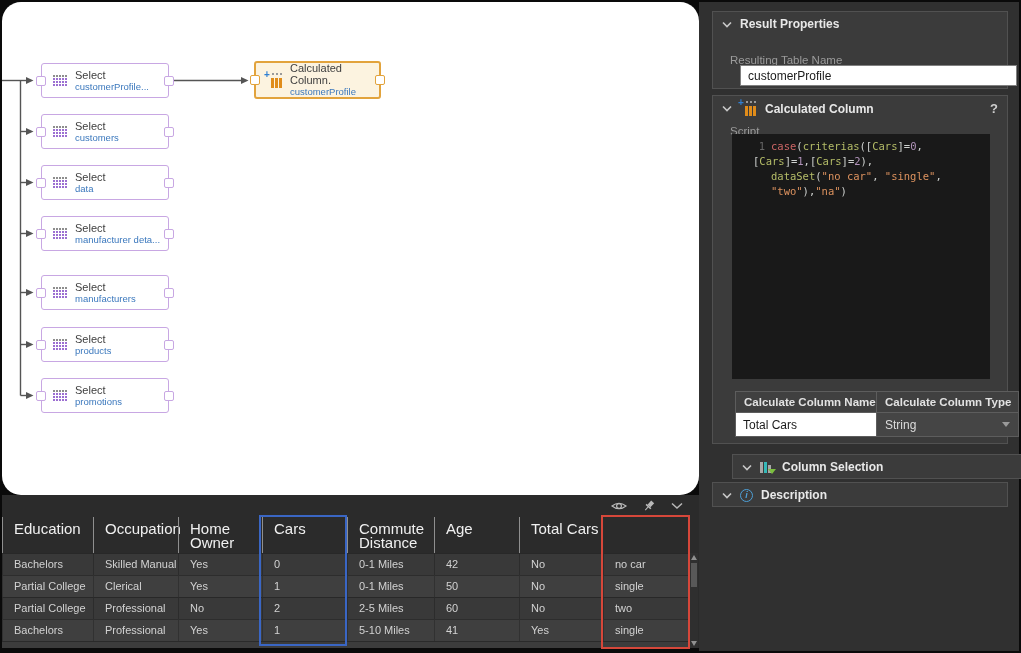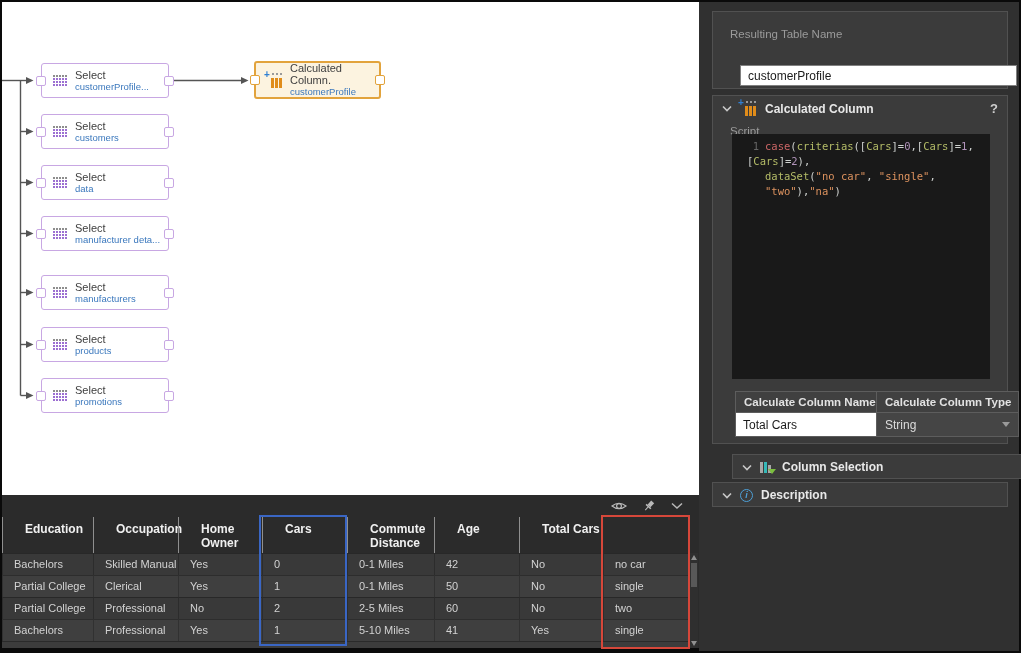--- a/index.html
+++ b/index.html
@@ -5,21 +5,21 @@
   :root{
     --hl-blue:#3a66c4; --hl-red:#d6473a; --accent-orange:#e2a33c;
     --node-purple:#c8a7e3; --icon-purple:#9c6fd2; --sub-blue:#3b78bd;
     --kw:#cc6666; --fn:#b5bd68; --nu:#b294bb; --st:#de935f; --pl:#cfd2d0;
   }
   *{box-sizing:border-box; margin:0; padding:0;}
   html,body{width:1021px; height:653px;}
   body{background:#0a0a0a; font-family:"Liberation Sans",sans-serif; position:relative; overflow:hidden;}
 
   
-  .canvas{position:absolute; left:2px; top:2px; width:697px; height:493px; background:#ffffff;}
+  .canvas{position:absolute; left:2px; top:2px; width:697px; height:493px; background:#ffffff;border-radius:19px;}
   .wires{position:absolute; left:0; top:0;}
   .node{position:absolute; left:39px; width:128px; height:35px; background:#fff;
         border:1px solid var(--node-purple); border-radius:3px; display:flex; align-items:center;
         padding-left:11px; gap:8px;}
   .node .port{position:absolute; width:10px; height:10px; background:#fff; border:1px solid var(--node-purple);
         border-radius:2px; top:50%; transform:translateY(-50%);}
   .port-l{left:-6px;} .port-r{right:-6px;}
   .ntext{display:flex; flex-direction:column; overflow:hidden; line-height:12px;}
   .ntitle{font-size:11px; color:#404040;}
   .nsub{font-size:9.5px; color:var(--sub-blue); white-space:nowrap; overflow:hidden;}
@@ -31,21 +31,21 @@
   .node.calc .port{border-color:var(--accent-orange);}
   .calc-icon{position:relative; width:17px; height:15px; flex:none;}
   .calc-icon .cplus{position:absolute; left:-2px; top:-4px; color:#2f7fd3; font-style:normal; font-weight:bold; font-size:10px;}
   .calc-icon .cd{position:absolute; top:0; width:2px; height:2px; background:#9a9a9a; font-style:normal;}
   .calc-icon .cbar{position:absolute; bottom:0; width:3px; height:10px; background:#e08c1a; font-style:normal;}
 
   
   .tpanel{position:absolute; left:2px; top:495px; width:697px; height:153px; background:#2b2b2b; overflow:hidden;}
   .ttoolbar{height:22px; display:flex; justify-content:flex-end; align-items:center; gap:15px; padding-right:16px;}
   .thead{display:grid; grid-template-columns:91px 85px 84px 85px 87px 85px 84px 87px; height:36px; background:#2b2b2b; width:688px;}
-  .th{padding:5px 2px 0 22px; font-weight:bold; font-size:12px; color:#f0f0f0; border-left:1px solid #8f8f8f; line-height:14px;}
+  .th{padding:5px 2px 0 11px; font-weight:normal; font-size:15px; color:#f0f0f0; border-left:1px solid #8f8f8f; line-height:14px;}
   .th:last-child{border-right:1px solid #8f8f8f;}
   .tr{display:grid; grid-template-columns:91px 85px 84px 85px 87px 85px 84px 87px; height:22px; width:688px;
       font-size:11px; color:#d2d2d2;}
   .tr.odd{background:#393939;} .tr.even{background:#3f3f3f;}
   .td{padding:4px 2px 0 11px; border-left:1px solid rgba(0,0,0,.22); border-top:1px solid rgba(0,0,0,.28);
       white-space:nowrap; overflow:hidden;}
   .partial{height:7px; width:688px; background:#3c3c3c; border-top:1px solid #2a2a2a;}
   .vscroll{position:absolute; right:1px; top:58px; width:8px; height:95px; background:#2f2f2f;}
   .sb-up,.sb-dn{position:absolute; left:1px; width:0; height:0; border-left:3px solid transparent; border-right:3px solid transparent;}
   .sb-up{top:2px; border-bottom:5px solid #909090;}
@@ -60,27 +60,27 @@
   .rpanel{position:absolute; left:699px; top:2px; width:320px; height:649px; background:#303030;}
   .rbox{position:absolute; left:13px; width:296px; background:#3b3b3b; border:1px solid #515151;}
   #box-result{top:9px; height:78px;}
   #box-calc{top:93px; height:349px;}
   #bar-colsel{top:452px; height:25px;margin-left:20px;}
   #bar-desc{top:480px; height:25px;}
   .sec-head{display:flex; align-items:center; gap:8px; padding:5px 9px; color:#e8e8e8; font-weight:bold; font-size:12px;}
   .chev{flex:none; width:10px; height:7px;}
   .chev polyline{fill:none; stroke:#c8c8c8; stroke-width:1.6;}
   .rp-label{position:absolute; left:17px; color:#9b9b9b; font-size:11.5px;}
-  #lbl-table-name{top:16px;}
+  #lbl-table-name{top:42px;}
   .rp-input{position:absolute; left:27px; top:53px; width:277px; height:21px; background:#fff; border:1px solid #808080;
       color:#1b1b1b; font-size:12px; padding:0 7px; font-family:"Liberation Sans",sans-serif;}
   .help-q{margin-left:auto; color:#cfcfcf; font-weight:bold; font-size:13px; cursor:pointer;}
   #lbl-script{top:29px;}
   .editor{position:absolute; left:19px; top:38px; width:258px; height:245px; background:#191919;
-      font-family:"DejaVu Sans Mono",monospace; font-size:10.5px; line-height:15px; padding:5px 15px; overflow:hidden;}
+      font-family:"DejaVu Sans Mono",monospace; font-size:10.5px; line-height:15px; padding:5px 21px; overflow:hidden;}
   .code-line{white-space:pre-wrap;}
   .code-line .gutter{display:inline-block; width:12px; margin-right:6px; text-align:right; color:#666;}
   .code-line.wrap{padding-left:18px;}
   .tok-kw{color:var(--kw);} .tok-fn{color:var(--fn);} .tok-nu{color:var(--nu);}
   .tok-st{color:var(--st);} .tok-pl{color:var(--pl);}
   .nt-grid{position:absolute; left:22px; top:295px; width:284px;}
   .nt-row{display:grid; grid-template-columns:142px 142px;border-radius:8px;}
   .gh{height:22px; line-height:21px; padding-left:8px; font-weight:bold; font-size:11.5px; color:#e2e2e2;
       background:#404040; border:1px solid #5d5d5d;}
   .gh+.gh{border-left:none;}
@@ -442,20 +442,26 @@
     <span class="sb-dn"></span>
   </div>
 </div>
 
 <div class="hl blue"></div>
 <div class="hl red"></div>
 
 <div class="rpanel">
 
   <div class="rbox" id="box-result">
+    <div class="sec-head">
+      <svg class="chev" viewBox="0 0 10 7">
+          <polyline points="1,1.5 5,5.5 9,1.5"></polyline>
+        </svg>
+      <span>Result Properties</span>
+    </div>
     <span class="rp-label" id="lbl-table-name">Resulting Table Name</span>
     <input class="rp-input" value="customerProfile" style="">
   </div>
 
   <div class="rbox" id="box-calc">
     <div class="sec-head">
       <svg class="chev" viewBox="0 0 10 7">
           <polyline points="1,1.5 5,5.5 9,1.5"></polyline>
         </svg>
       <span class="calc-icon">

